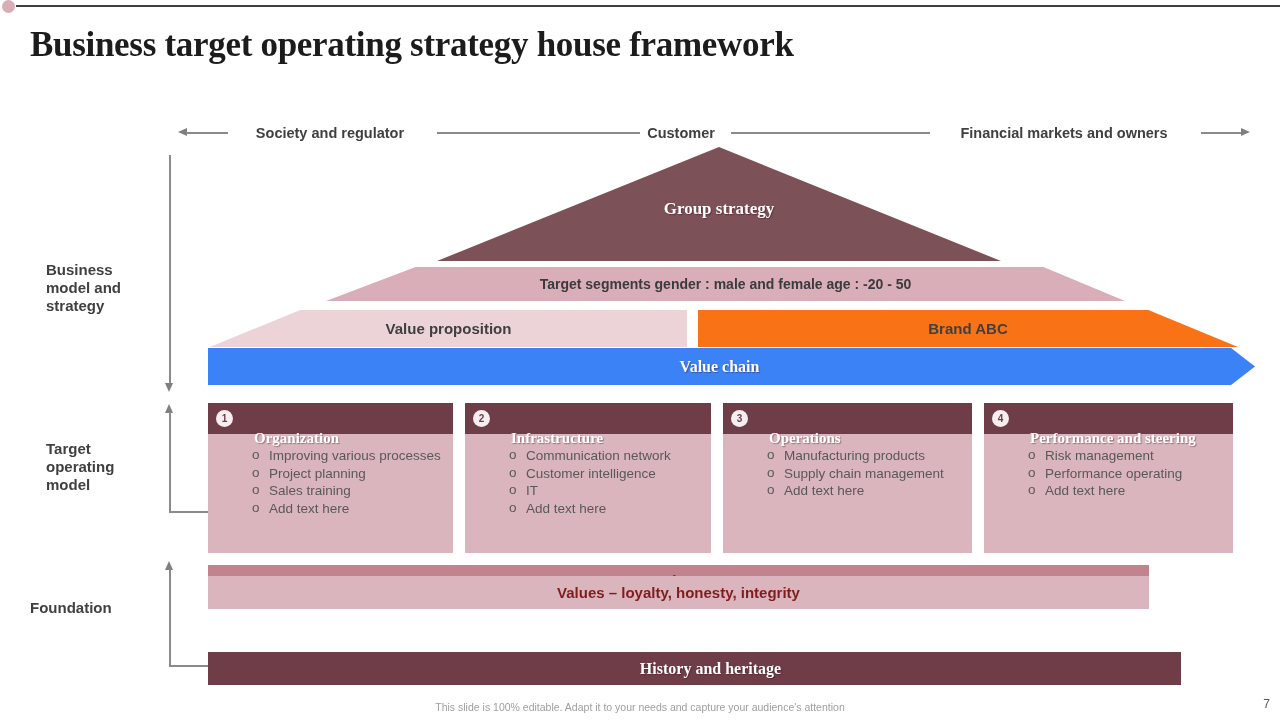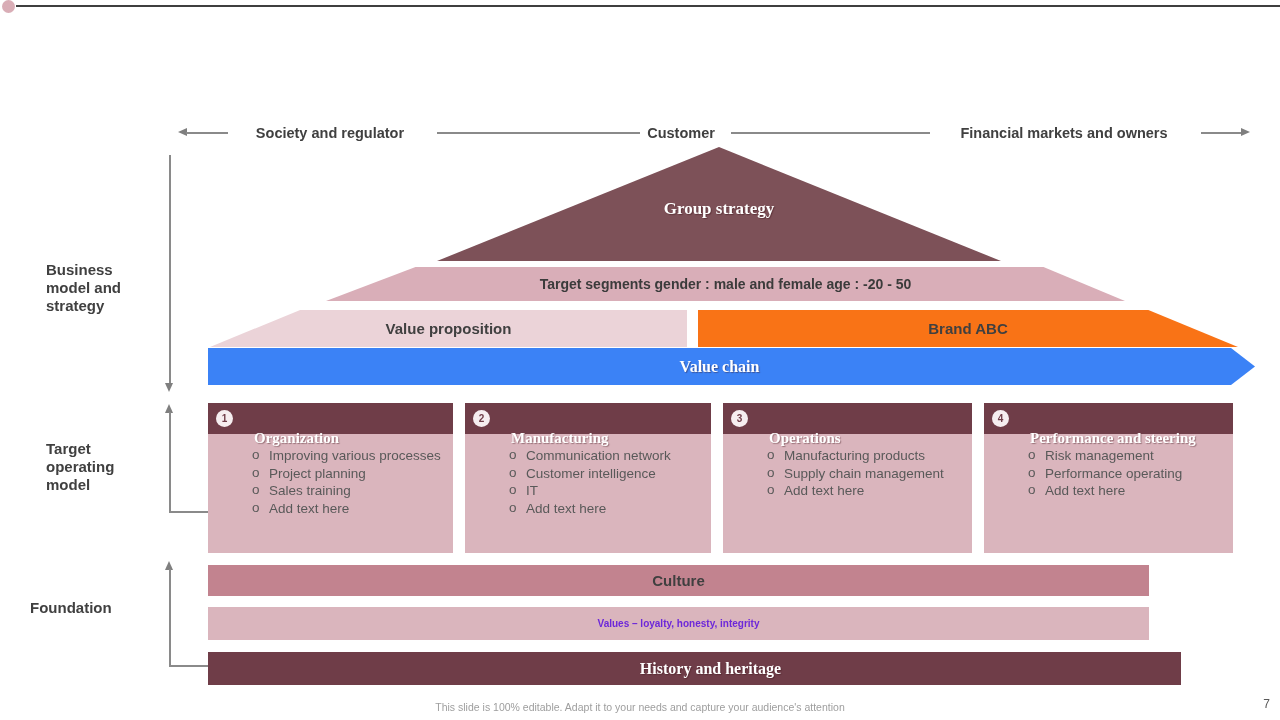--- a/index.html
+++ b/index.html
@@ -56,36 +56,37 @@
              font-size:10px;font-weight:700;color:#6f3d48;flex:0 0 auto;}
   .col-title{margin-left:21px;font-family:"Liberation Serif", serif;font-weight:700;font-size:15px;
              color:#ffffff;text-shadow:1px 1px 1px rgba(60,20,25,.4);white-space:nowrap;margin-top:39px;}
   .col-body{height:119px;background:#dab5bd;box-sizing:border-box;}
   .col-body ul{margin:0;padding:13px 6px 0 44px;list-style:none;}
   .col-body li{position:relative;padding-left:17px;font-size:13.5px;line-height:17.5px;color:#595959;}
   .col-body .bm{position:absolute;left:0;top:-1px;color:#595959;}
   
   .band{position:absolute;left:208px;width:941px;text-align:center;}
   .band-culture{top:565px;height:31px;background:#c2838f;line-height:31px;font-size:15px;font-weight:700;color:#3f3f3f;}
-  .band-values{top:607px;height:33px;background:#dab5bd;line-height:33px;font-size:10px;font-weight:700;color:#6d28d9;}
+  .band-values{top:576px;height:33px;background:#dab5bd;line-height:33px;font-size:15px;font-weight:700;color:#7f1d1d;}
   .band-history{top:652px;height:33px;background:#6f3d48;line-height:33px;
                 font-family:"Liberation Serif", serif;font-weight:700;font-size:16px;color:#ffffff;
                 text-shadow:1px 1px 1px rgba(60,20,25,.4);padding-left:32px;}
   
   .footer{position:absolute;left:0;top:701px;width:100%;text-align:center;font-size:10.5px;color:#9e9e9e;}
   .page-num{position:absolute;left:1244px;top:697px;width:26px;text-align:right;font-size:12px;color:#595959;}
 </style>
 </head>
 <body>
 
 <div class="slide">
 
   <div class="top-rule"></div>
   <div class="accent-dot"></div>
 
+  <div class="title">Business target operating strategy house framework</div>
 
   <div>
     <div class="ah-left" style="left:178px;top:128px;"></div>
     <div class="hline" style="left:186px;top:132px;width:42px;"></div>
     <div class="axis-label" style="left:240px;width:180px;">Society and regulator</div>
     <div class="hline" style="left:437px;top:132px;width:203px;"></div>
     <div class="axis-label" style="left:640px;width:82px;">Customer</div>
     <div class="hline" style="left:731px;top:132px;width:199px;"></div>
     <div class="axis-label" style="left:950px;width:228px;">Financial markets and owners</div>
     <div class="hline" style="left:1201px;top:132px;width:40px;"></div>
@@ -132,21 +133,21 @@
             <li><span class="bm">o</span><span>Project planning</span></li>
             <li><span class="bm">o</span><span>Sales training</span></li>
             <li><span class="bm">o</span><span>Add text here</span></li>
           </ul>
       </div>
     </div>
 
     <div class="col" style="left:465px;width:246px;">
       <div class="col-header">
         <div class="num-badge">2</div>
-        <div class="col-title">Manufacturing</div>
+        <div class="col-title">Infrastructure</div>
       </div>
       <div class="col-body">
         <ul>
             <li><span class="bm">o</span><span>Communication network</span></li>
             <li><span class="bm">o</span><span>Customer intelligence</span></li>
             <li><span class="bm">o</span><span>IT</span></li>
             <li><span class="bm">o</span><span>Add text here</span></li>
           </ul>
       </div>
     </div>

